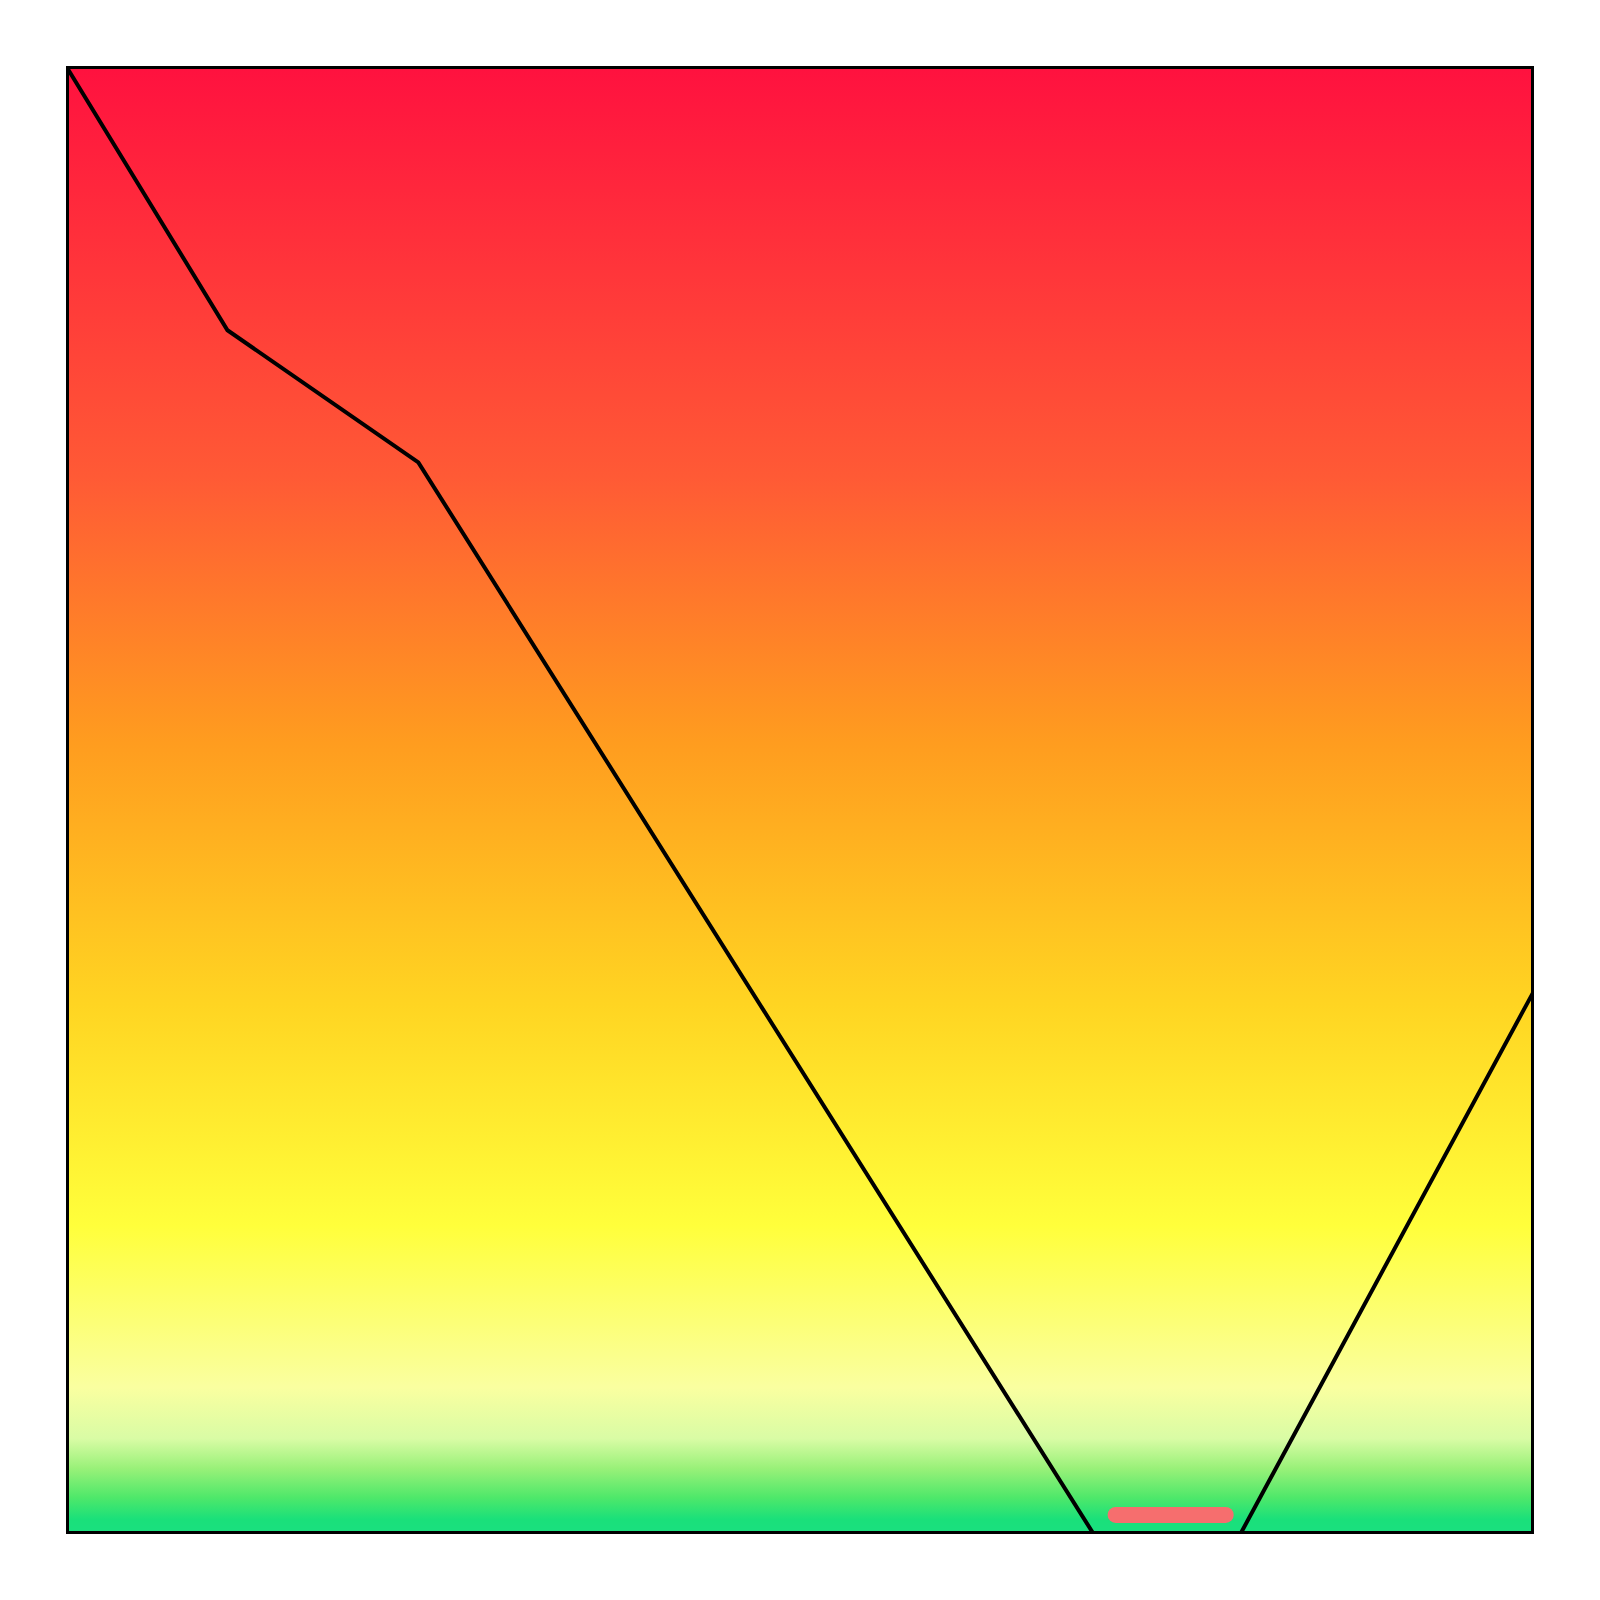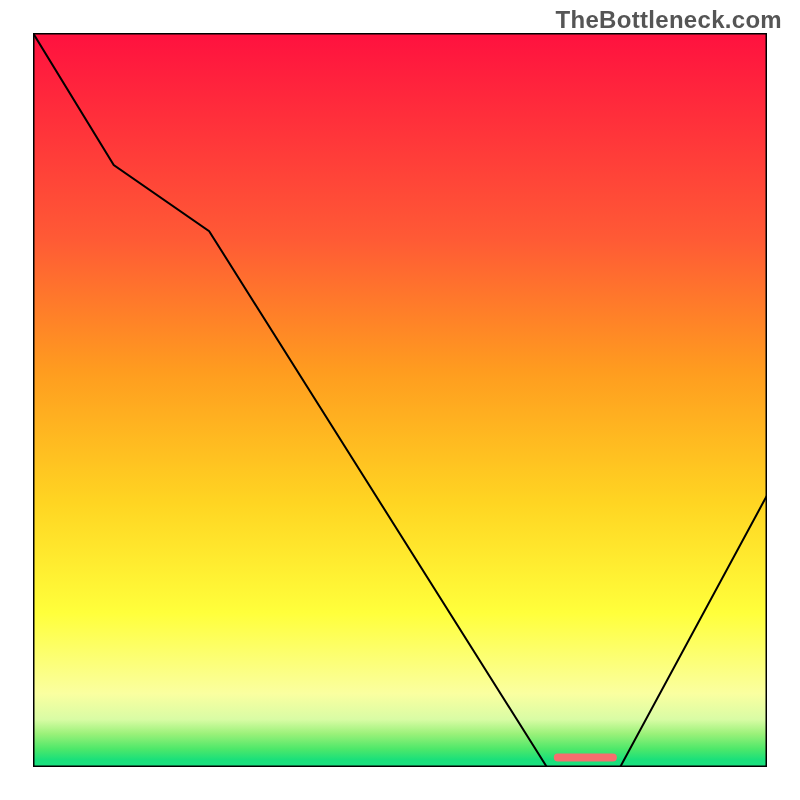--- a/index.html
+++ b/index.html
@@ -34,21 +34,20 @@
     height: 734px;
   }
   svg {
     display: block;
   }
 </style>
 </head>
 <body>
 
 <div class="container">
-  <div class="watermark">TheBottleneck.com</div>
 
   <div class="plot">
     <svg id="chart-svg" width="734" height="734" viewBox="0 0 734 734" preserveAspectRatio="none">
       <defs>
         <linearGradient id="bg-grad" x1="0" y1="0" x2="0" y2="1">
             <stop offset="0%" stop-color="#ff113f"></stop>
             <stop offset="28.000000000000004%" stop-color="#ff5a35"></stop>
             <stop offset="46%" stop-color="#ff9c1f"></stop>
             <stop offset="64%" stop-color="#ffd522"></stop>
             <stop offset="79%" stop-color="#ffff3b"></stop>

